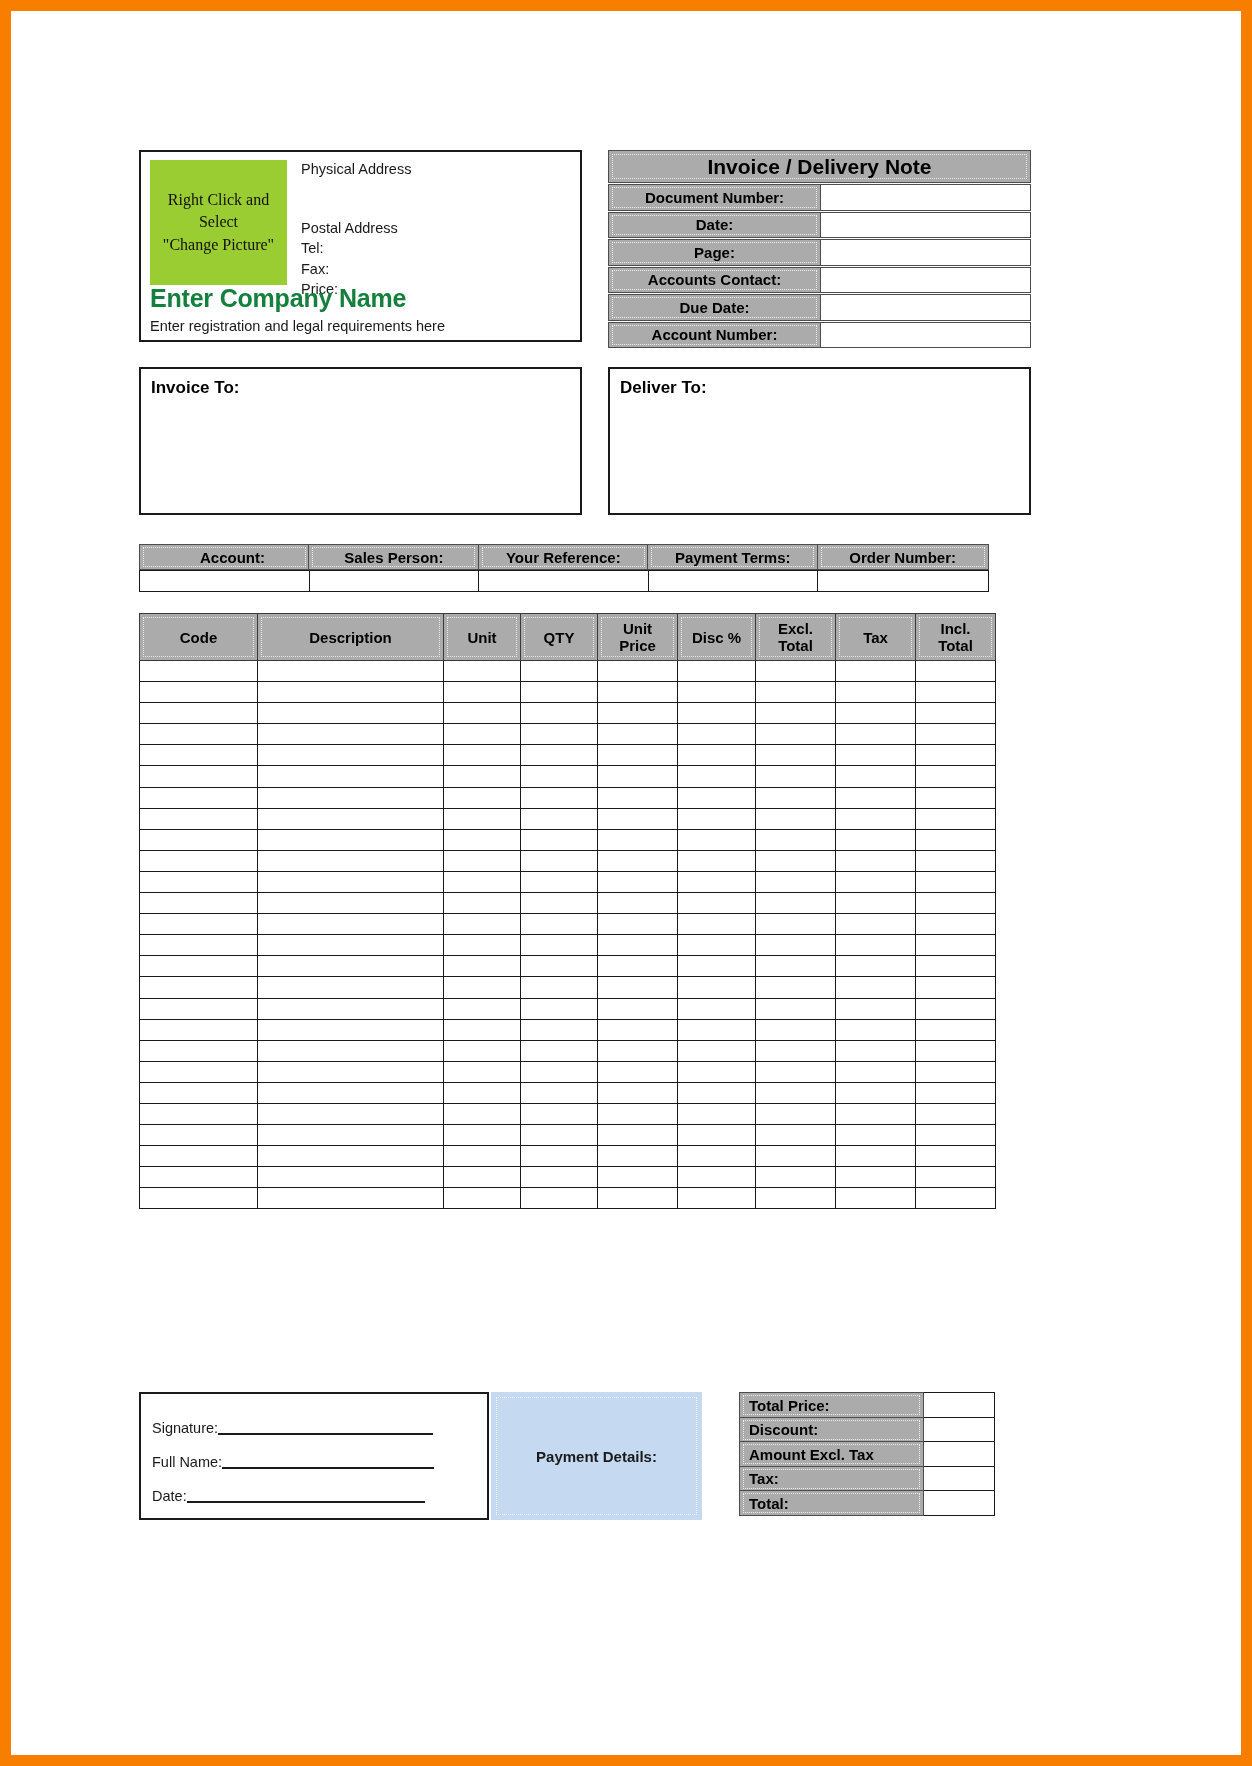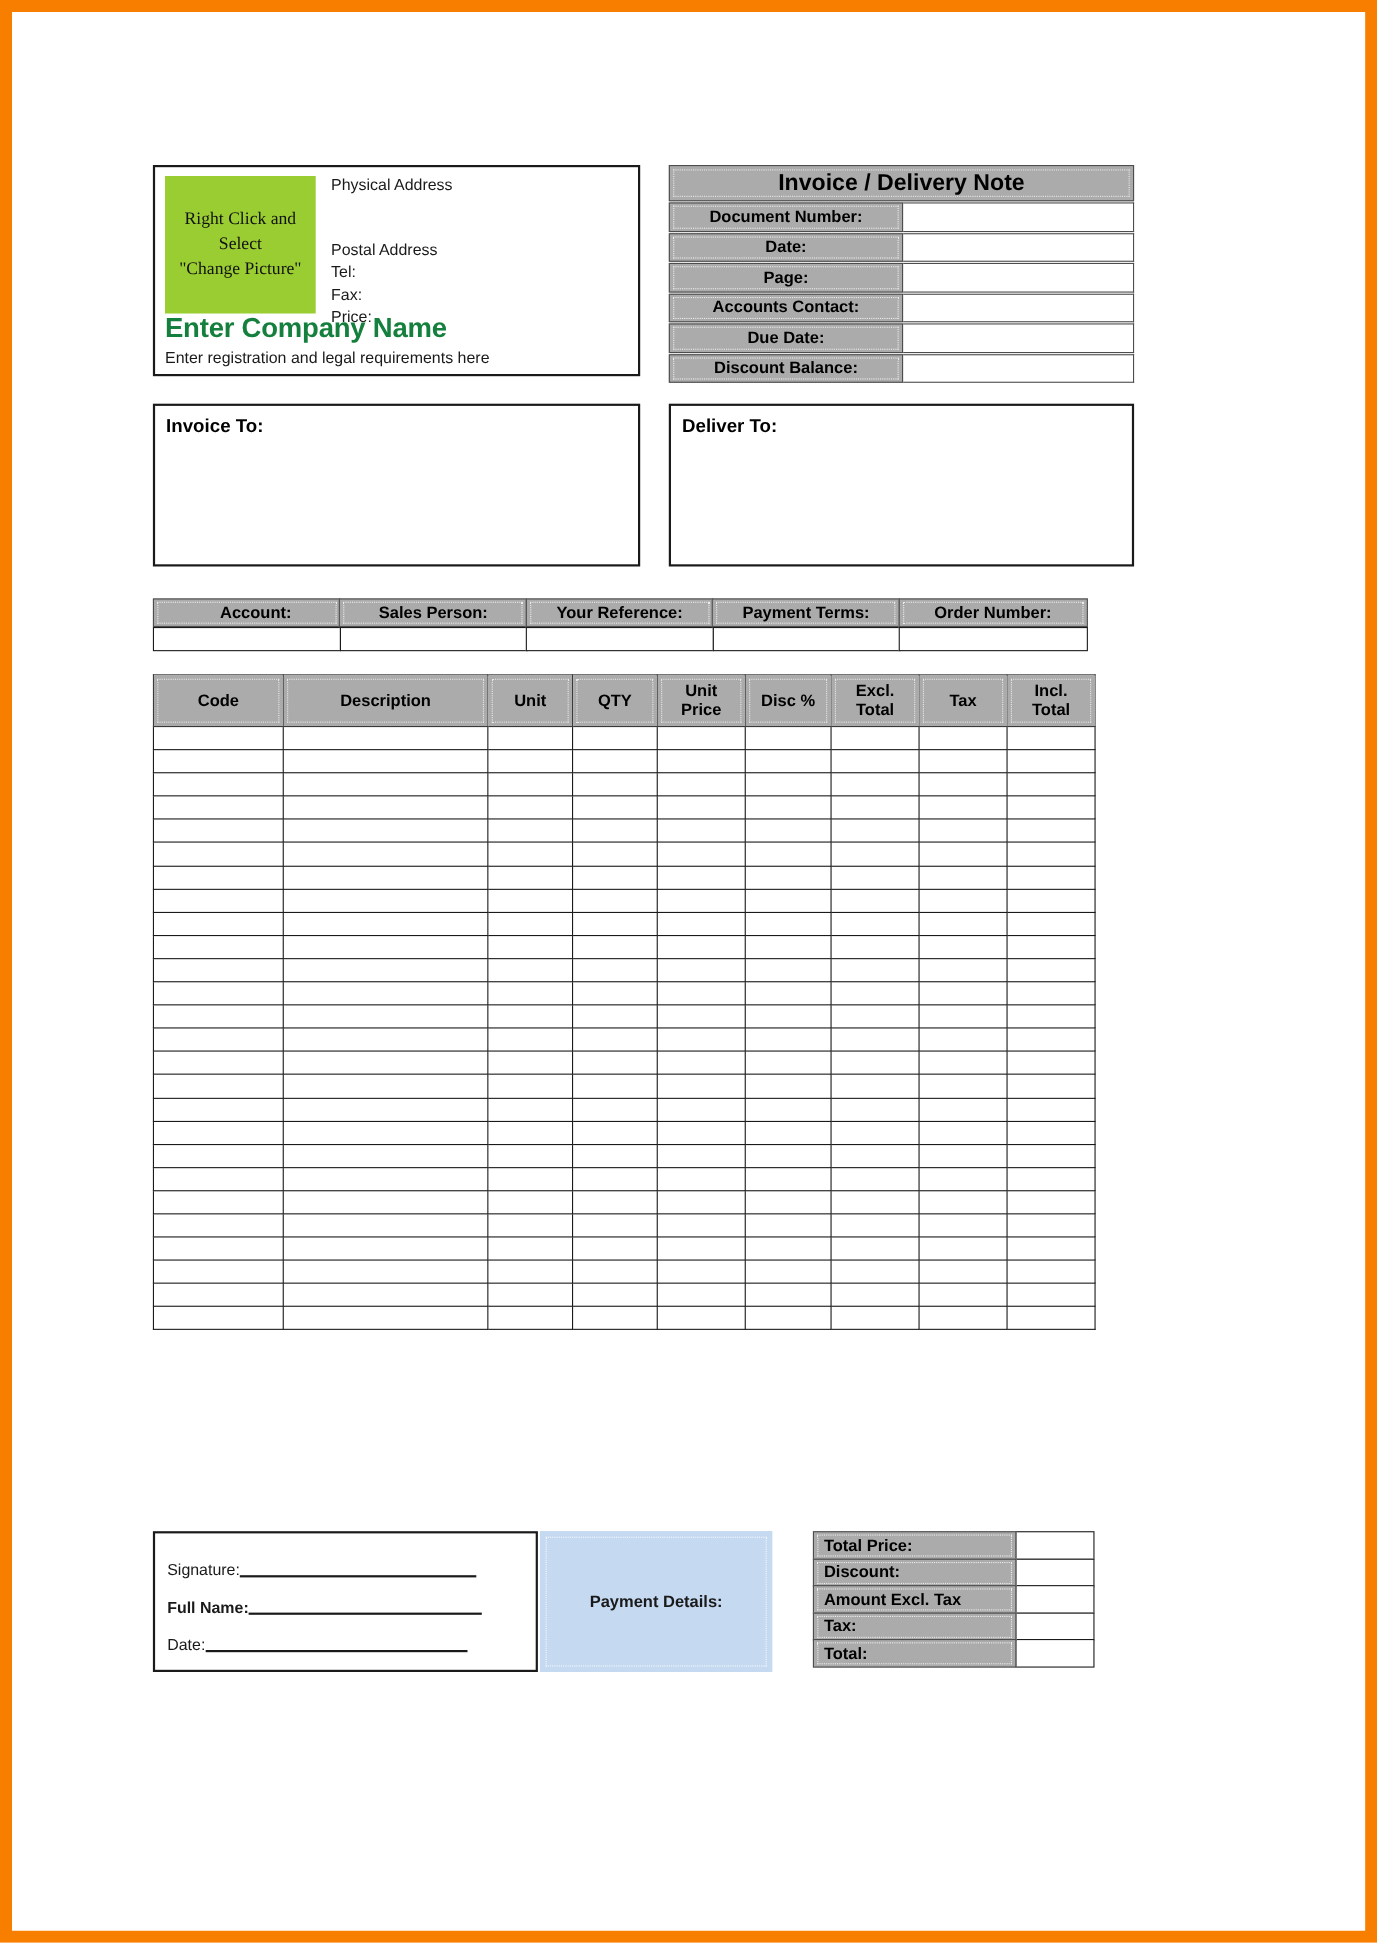--- a/index.html
+++ b/index.html
@@ -289,21 +289,21 @@
       </div>
       <div class="meta-row">
         <div class="meta-label">Accounts Contact:</div>
         <div class="meta-value"></div>
       </div>
       <div class="meta-row">
         <div class="meta-label">Due Date:</div>
         <div class="meta-value"></div>
       </div>
       <div class="meta-row">
-        <div class="meta-label">Discount Balance:</div>
+        <div class="meta-label">Account Number:</div>
         <div class="meta-value"></div>
       </div>
     </div>
 
     <div class="blk" id="invoice-to-box">
       <div class="box-caption">Invoice To:</div>
     </div>
     <div class="blk" id="deliver-to-box">
       <div class="box-caption">Deliver To:</div>
     </div>
@@ -675,21 +675,21 @@
               <td></td>
             </tr>
           </tbody>
       </table>
     </div>
 
     <div class="blk" id="signature-box">
       <div class="sig-line" style="left:11px; top:26px;">
         <span>Signature:</span><span class="sig-rule" style="width:215px"></span>
       </div>
-      <div class="sig-line" style="left:11px; top:60px;font-weight:bold;">
+      <div class="sig-line" style="left:11px; top:60px;">
         <span>Full Name:</span><span class="sig-rule" style="width:212px"></span>
       </div>
       <div class="sig-line" style="left:11px; top:94px;">
         <span>Date:</span><span class="sig-rule" style="width:238px"></span>
       </div>
     </div>
 
     <div id="payment-box">
       <span class="pd-label">Payment Details:</span>
     </div>

